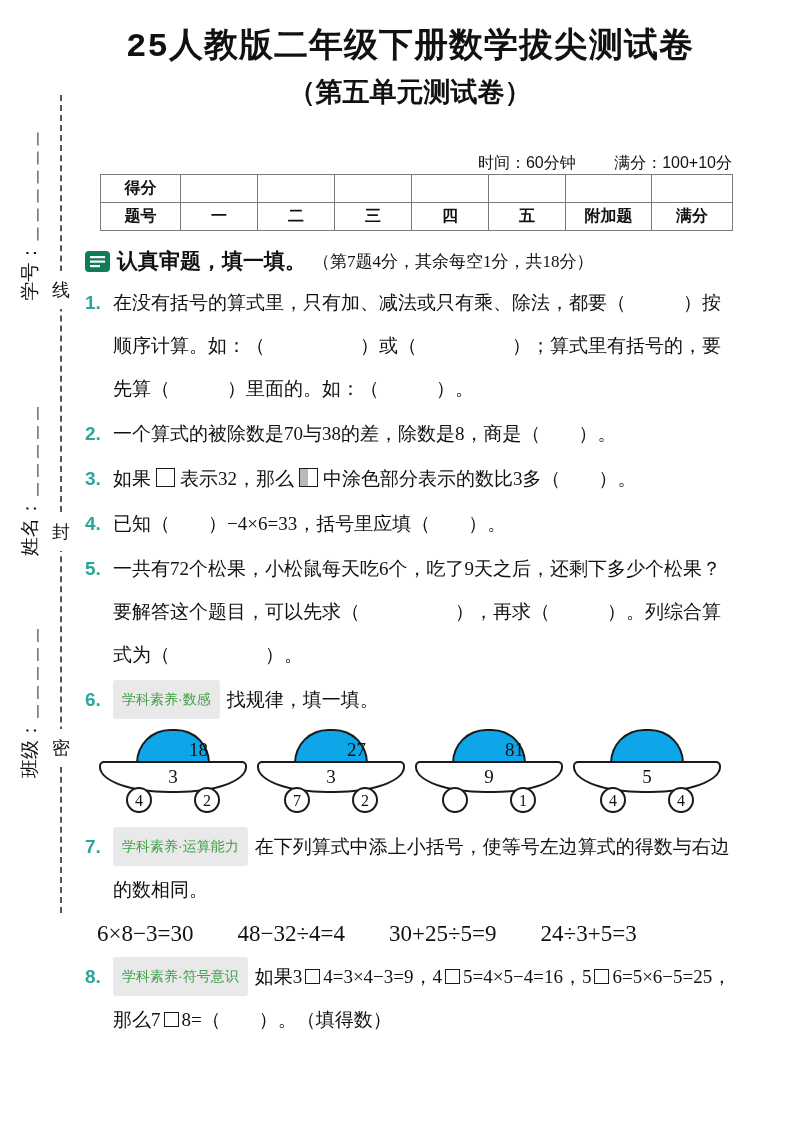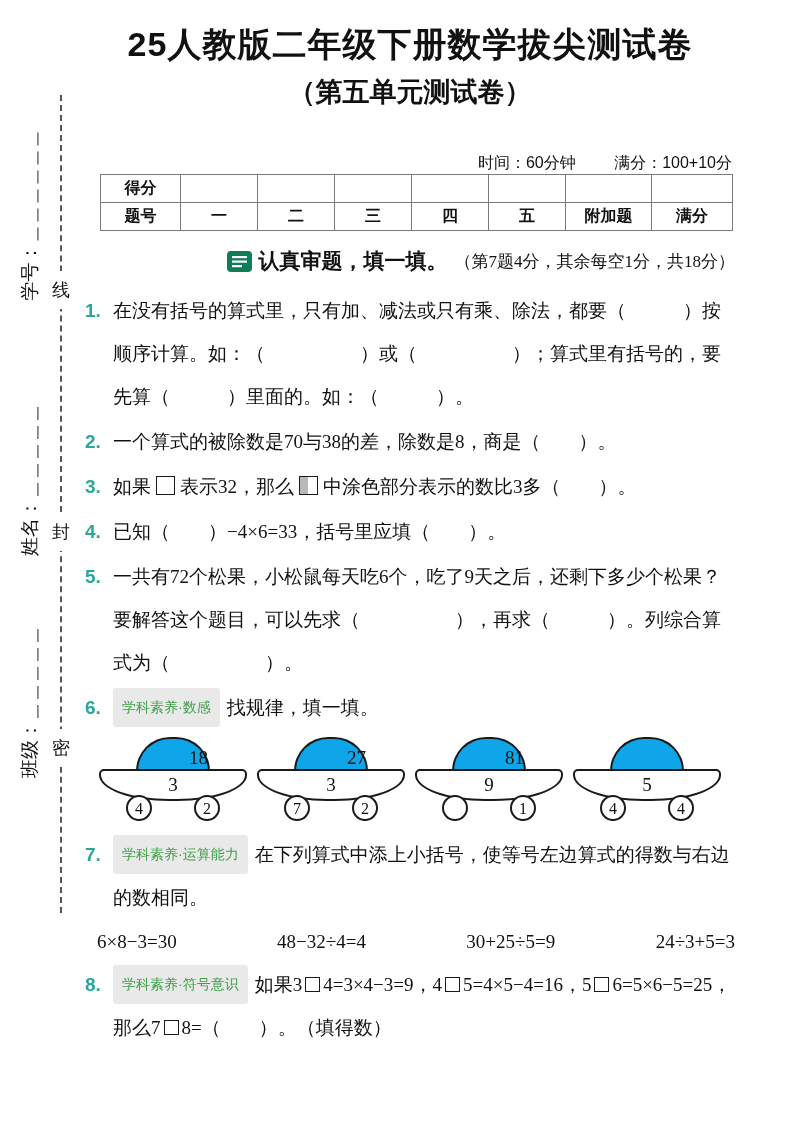--- a/index.html
+++ b/index.html
@@ -16,21 +16,21 @@
     color:#111;
     position:relative;
     overflow:hidden;
   }
   .paper{position:relative;width:793px;height:1122px;background:#fff;}
 
   
   .title{
     position:absolute;top:22px;left:85px;width:650px;
     text-align:center;font-size:34px;font-weight:bold;letter-spacing:1px;
-    font-family:Liberation Sans, sans-serif;
+    font-family:Liberation Mono, monospace;
   }
   .subtitle{
     position:absolute;top:74px;left:85px;width:650px;
     text-align:center;font-size:27px;font-weight:bold;
     font-family:"Liberation Sans","DejaVu Sans",sans-serif;
   }
   .time-row{
     position:absolute;top:153px;left:85px;width:647px;
     text-align:right;font-size:16px;
     font-family:"Liberation Sans","DejaVu Sans",sans-serif;
@@ -44,21 +44,21 @@
     font-family:"Liberation Sans","DejaVu Sans",sans-serif;
   }
   .score-table td{
     border:1px solid #7a7a7a;height:28px;text-align:center;
     font-size:16px;font-weight:bold;
   }
 
   
   .content{position:absolute;top:247px;left:85px;width:650px;}
 
-  .section-head{display:flex;align-items:center;gap:7px;margin-bottom:14px;justify-content:flex-end;}
+  .section-head{display:flex;align-items:center;gap:7px;margin-bottom:6px;}
   .sec-icon{width:25px;height:21px;display:inline-block;}
   .sec-title{font-size:21px;font-weight:bold;font-family:"Liberation Sans","DejaVu Sans",sans-serif;}
   .sec-note{font-size:17px;}
 
   .question{display:flex;margin-bottom:2px;}
   .qnum{
     width:28px;flex:none;color:var(--accent);font-weight:bold;font-size:19px;
     line-height:43px;font-family:"Liberation Sans","DejaVu Sans",sans-serif;
   }
   .qtext{flex:1;font-size:19px;line-height:43px;}
@@ -89,21 +89,21 @@
     height:32px;border:2px solid #1a1a1a;
     border-radius:5px 5px 70px 70px / 5px 5px 26px 26px;
     text-align:center;font-size:19px;line-height:28px;background:#fff;position:relative;z-index:1;
   }
   .circles{display:flex;justify-content:space-between;padding:0 27px;margin-top:-6px;position:relative;z-index:2;}
   .circ{
     width:26px;height:26px;border:2px solid #1a1a1a;border-radius:50%;
     background:#fff;text-align:center;line-height:23px;font-size:16px;
   }
 
-  .equations{display:flex;gap:60px;font-size:19px;line-height:42px;padding-left:12px;justify-content:space-between;}
+  .equations{display:flex;gap:44px;font-size:23px;line-height:42px;padding-left:12px;}
 
   
   .side-label{
     position:absolute;white-space:nowrap;font-size:19px;
     font-family:"Liberation Sans","DejaVu Sans",sans-serif;
     transform:translate(-50%,-50%) rotate(-90deg);
   }
   .seal-line{
     position:absolute;left:60px;top:95px;height:818px;width:0;
     border-left:2px dashed #555;

